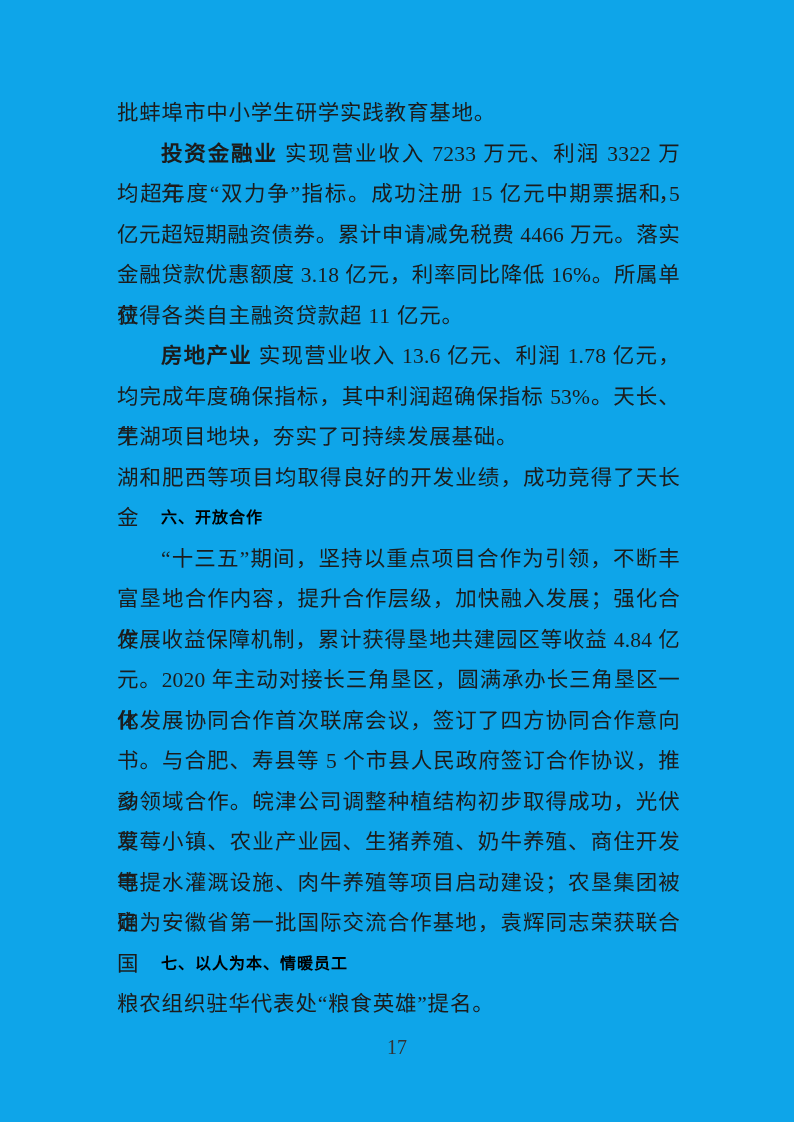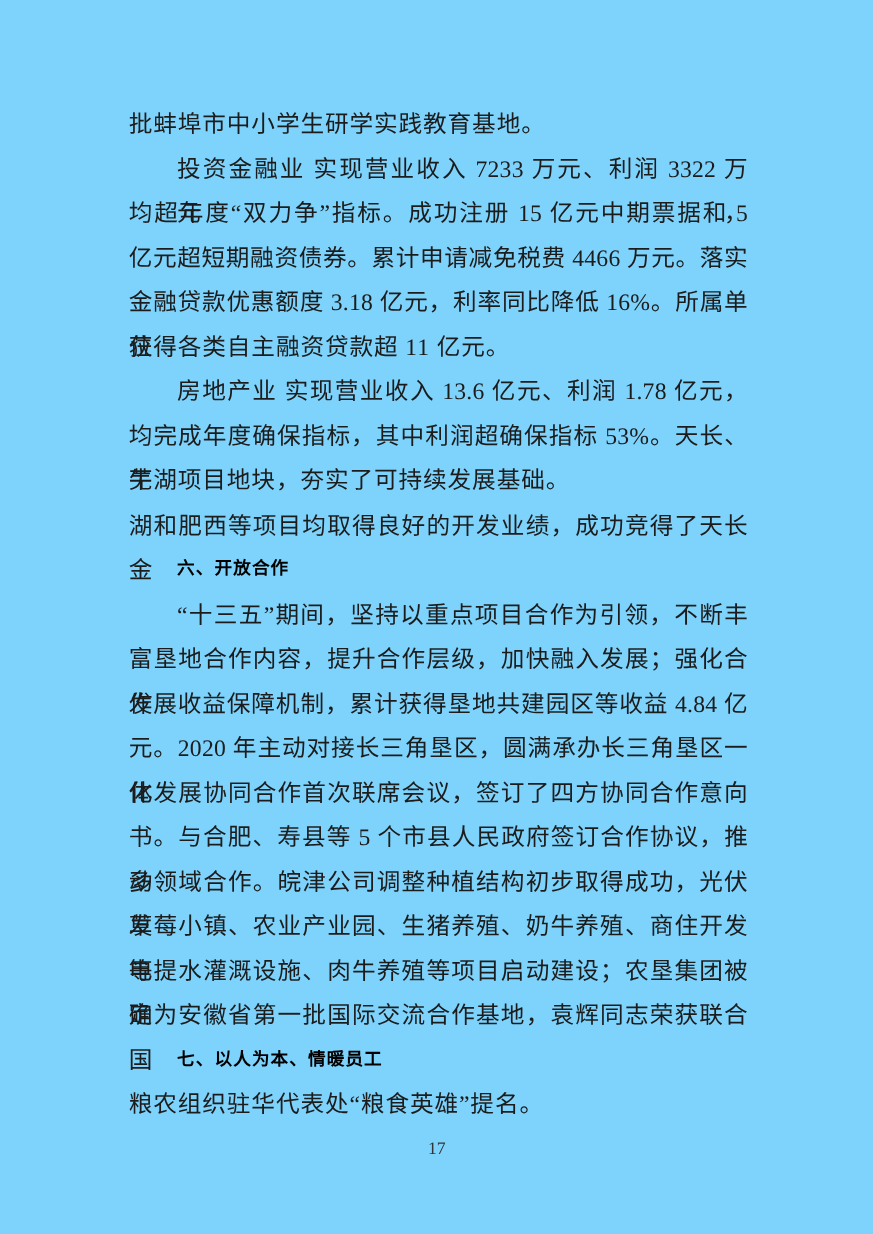--- a/index.html
+++ b/index.html
@@ -4,21 +4,21 @@
 <style>
   html, body {
     margin: 0;
     padding: 0;
     background: #ffffff;
   }
   .page {
     position: relative;
     width: 794px;
     height: 1122px;
-    background: #7dd3fc;
+    background: #0ea5e9;
     overflow: hidden;
     font-family: "Liberation Serif", "DejaVu Serif", serif;
     color: #1c1c1c;
   }
   .text-block {
     position: absolute;
     left: 117px;
     top: 93px;
     width: 563px;
   }
@@ -36,36 +36,36 @@
     text-align-last: justify;
     letter-spacing: 0.2px;
   }
   .line.left {
     text-align: left;
   }
   .line.indent {
     padding-left: 44px;
   }
   .line .lead {
-    font-weight: 400;
+    font-weight: 700;
   }
   .line.heading {
     font-family: "Liberation Sans", "DejaVu Sans", sans-serif;
     font-weight: 700;
     font-size: 16px;
     letter-spacing: 1px;
     color: #000000;
   }
   .page-number {
     position: absolute;
     left: 0;
     top: 1036px;
     width: 100%;
     text-align: center;
-    font-size: 16px;
+    font-size: 20px;
     color: #333333;
     font-family: "Liberation Serif", "DejaVu Serif", serif;
   }
 </style>
 </head>
 <body>
 
 <div class="page">
   <div class="text-block">
 

